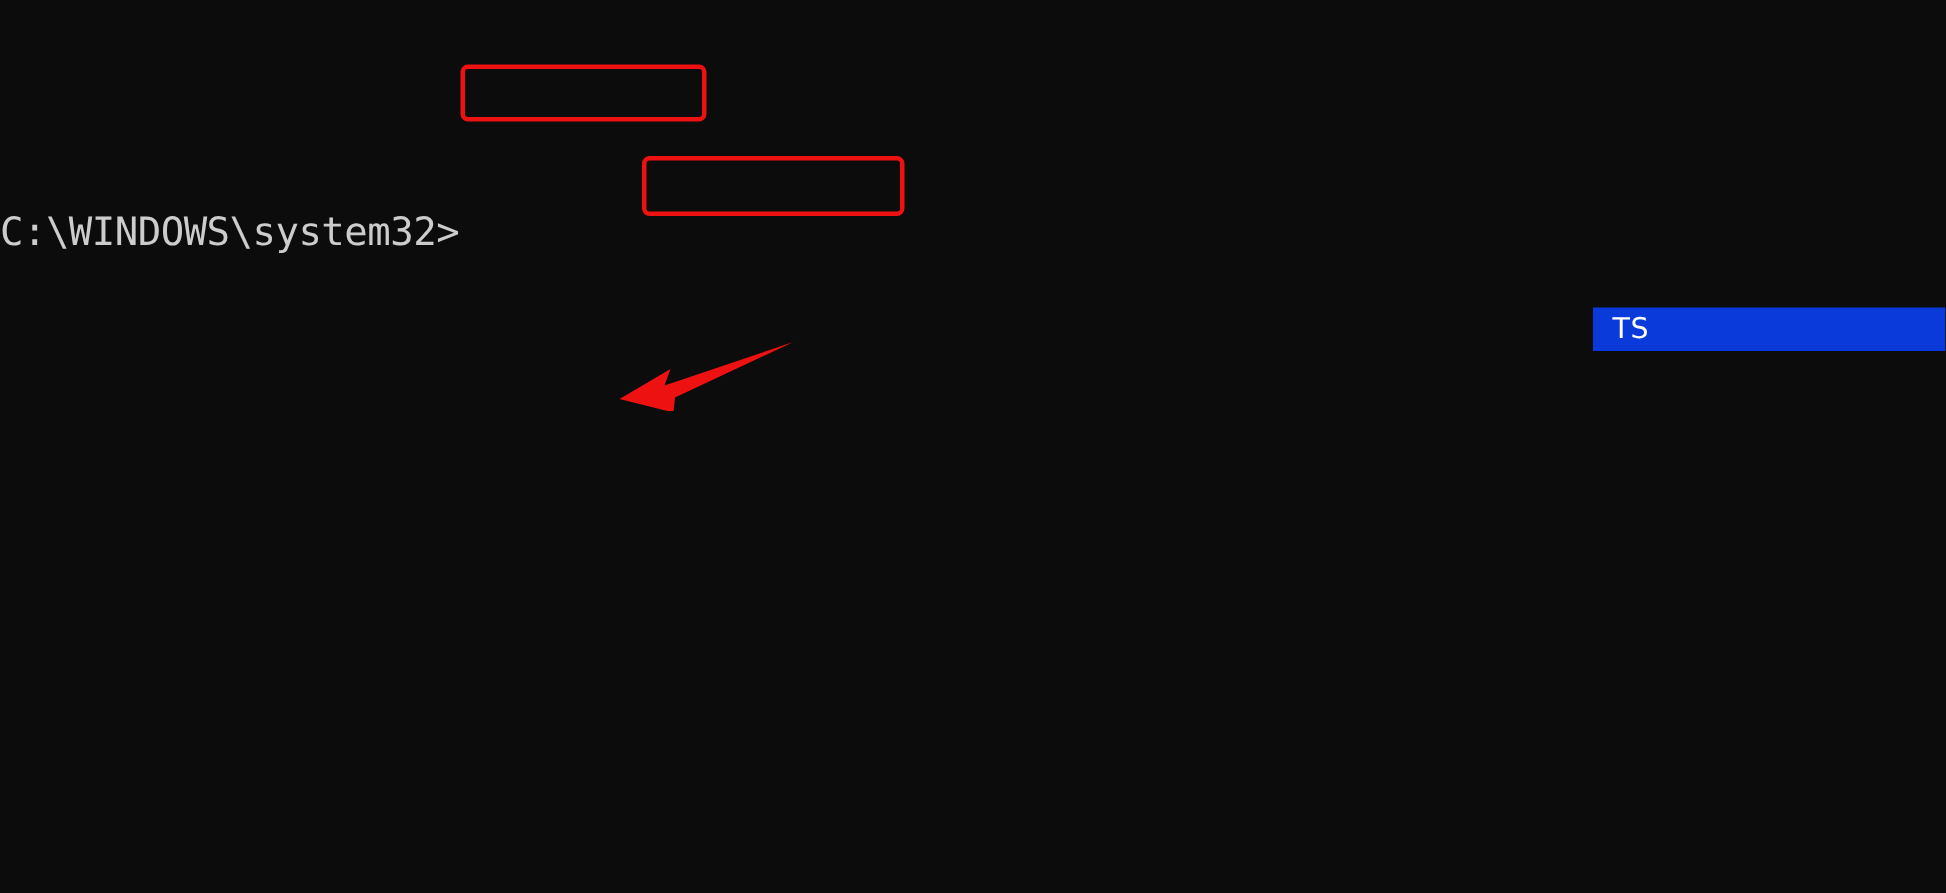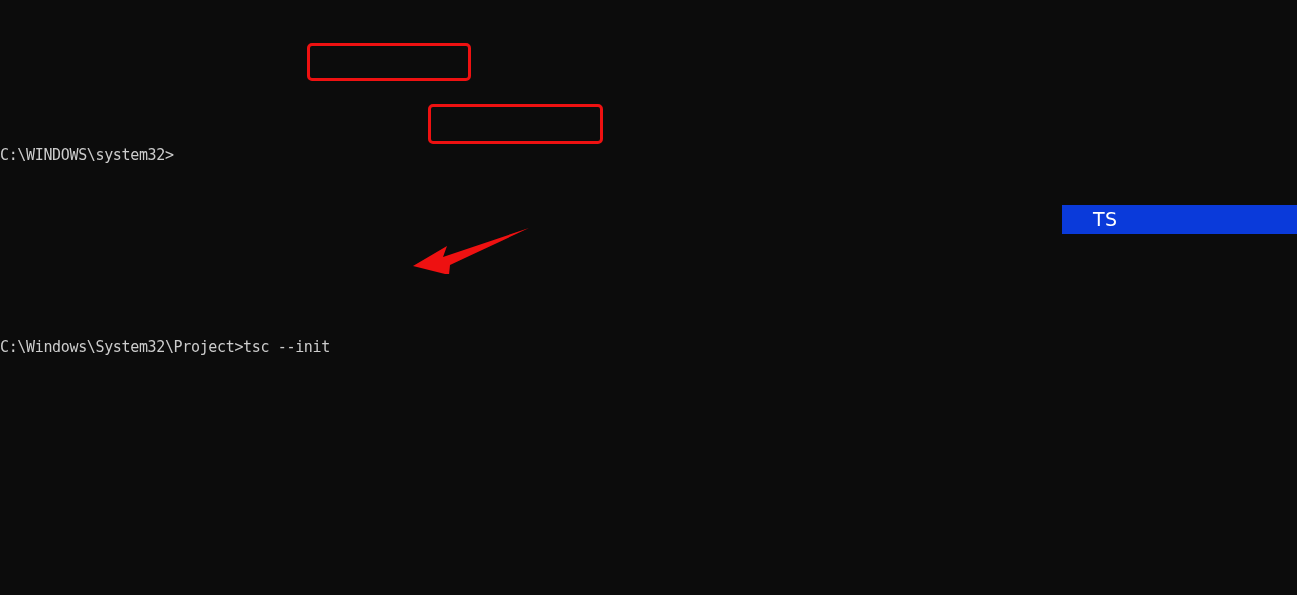--- a/index.html
+++ b/index.html
@@ -25,21 +25,21 @@
   #terminal {
     position: absolute;
     left: 0;
     top: 0;
     width: 1068px;
     height: 595px;
     padding: 0;
     box-sizing: border-box;
     color: #cccccc;
     font-family: "DejaVu Sans Mono", "Liberation Mono", monospace;
-    font-size: 15px;
+    font-size: 26px;
     line-height: 32px;
     letter-spacing: -0.35px;
     white-space: pre;
   }
   #terminal .pad-top { display: block; height: 11px; }
   .tline {
     display: block;
     height: 32px;
     white-space: pre;
   }
@@ -86,35 +86,34 @@
     position: absolute;
     left: 1062px;
     top: 205px;
     width: 235px;
     height: 29px;
     background: #0a3ada;
     color: #ffffff;
     font-family: "DejaVu Sans", "Liberation Sans", sans-serif;
     font-size: 19px;
     line-height: 29px;
-    padding-left: 31px;
+    padding-left: 13px;
     box-sizing: border-box;
     letter-spacing: 0.4px;
   }
 </style>
 </head>
 <body>
 
 <div id="screen">
 
   <div id="terminal">
     <span class="pad-top"></span>
     <span class="tline">C:\WINDOWS\system32&gt;</span>
     <span class="tline"></span>
-    <span class="tline">C:\Windows\System32\Project&gt;tsc --init</span>
     <span class="tline"></span>
     
     
     
     
     
     
     
     
     

